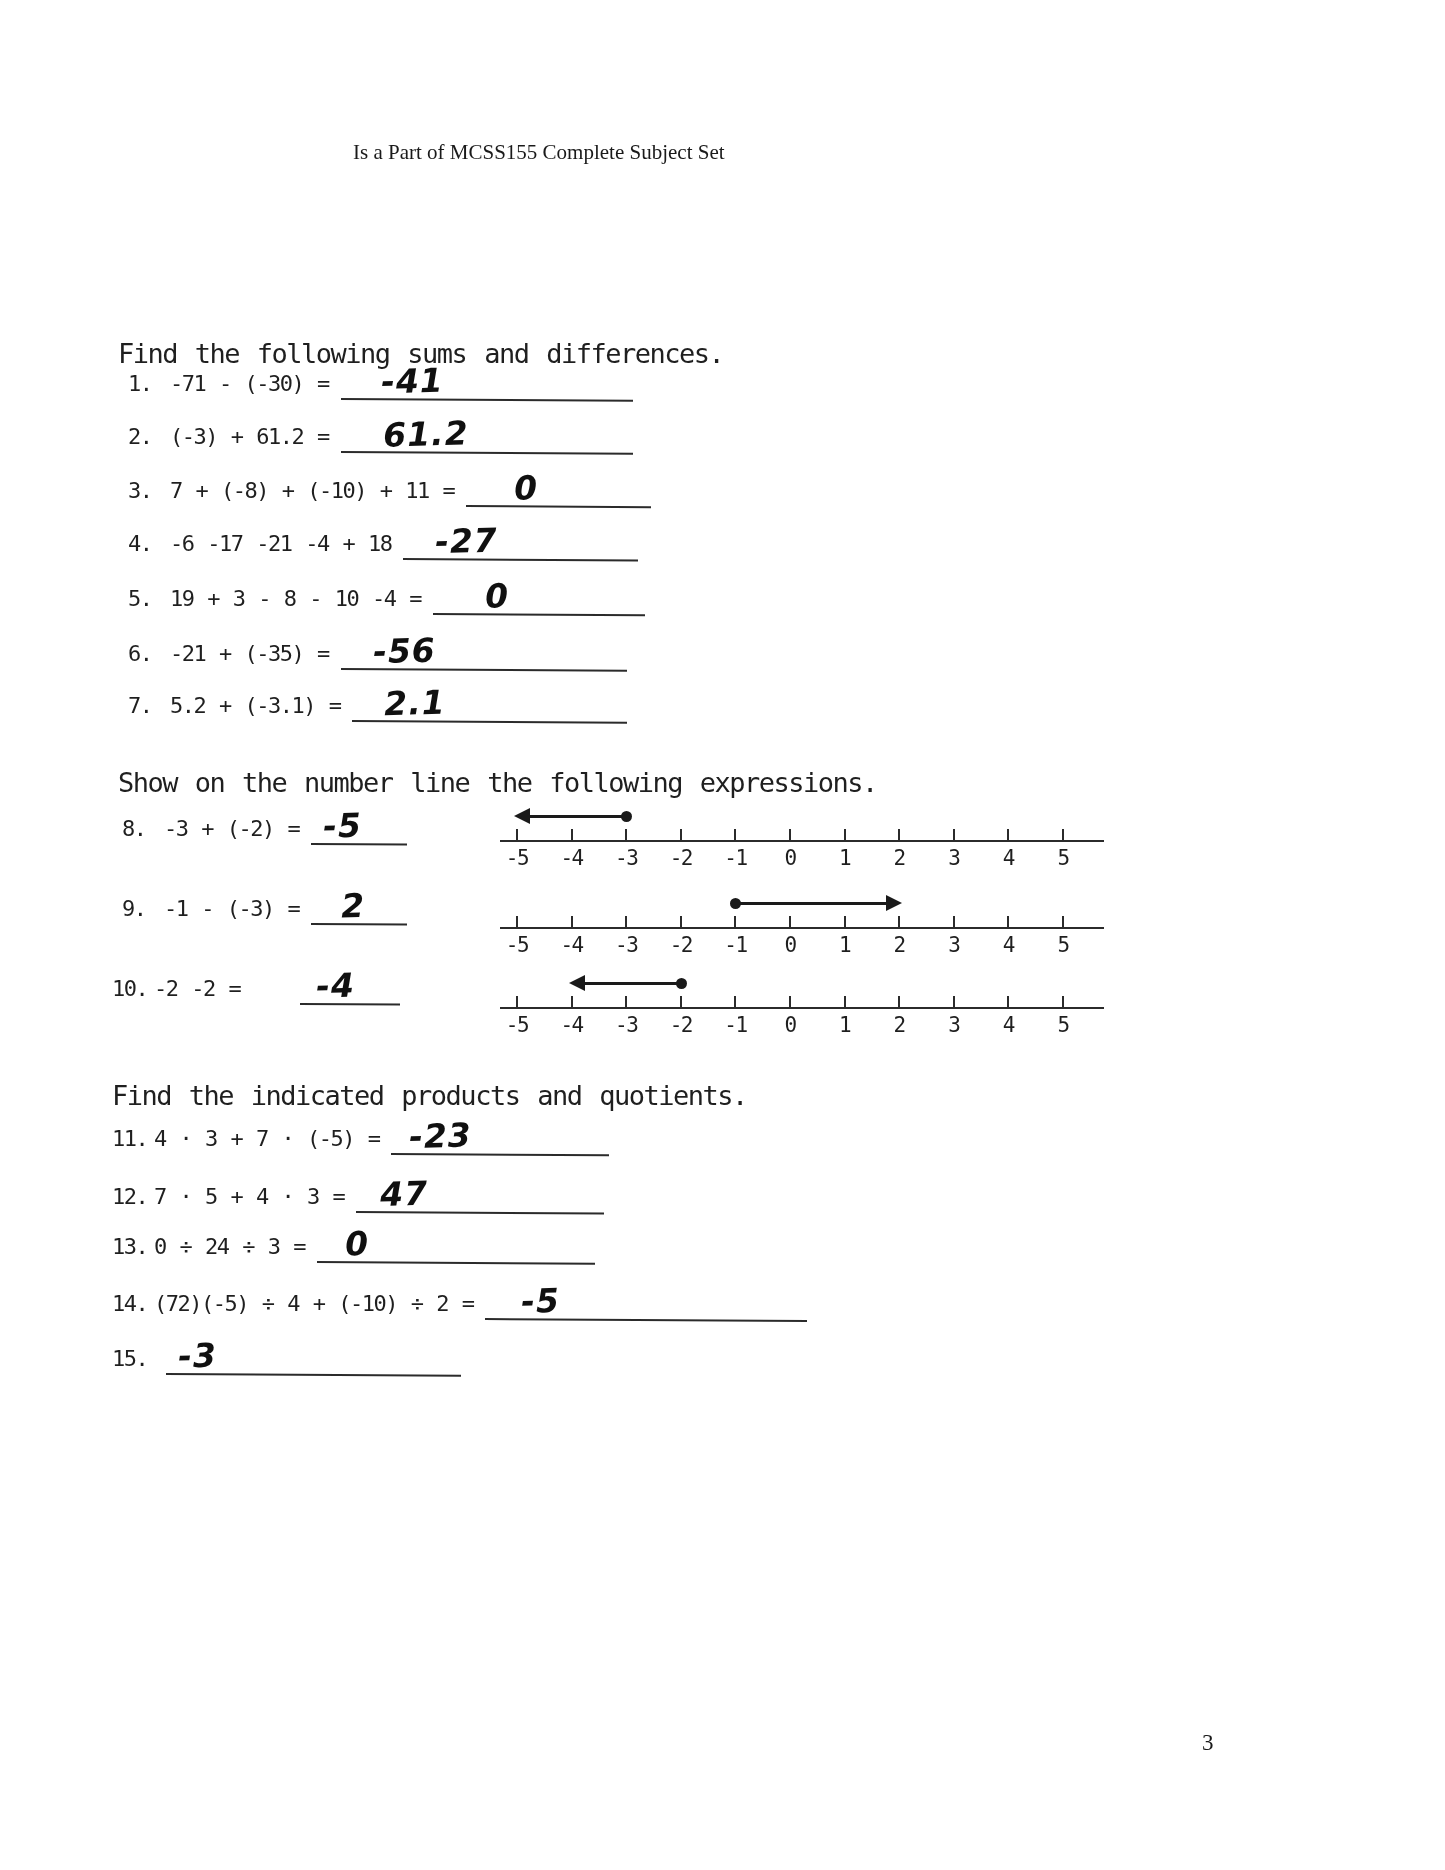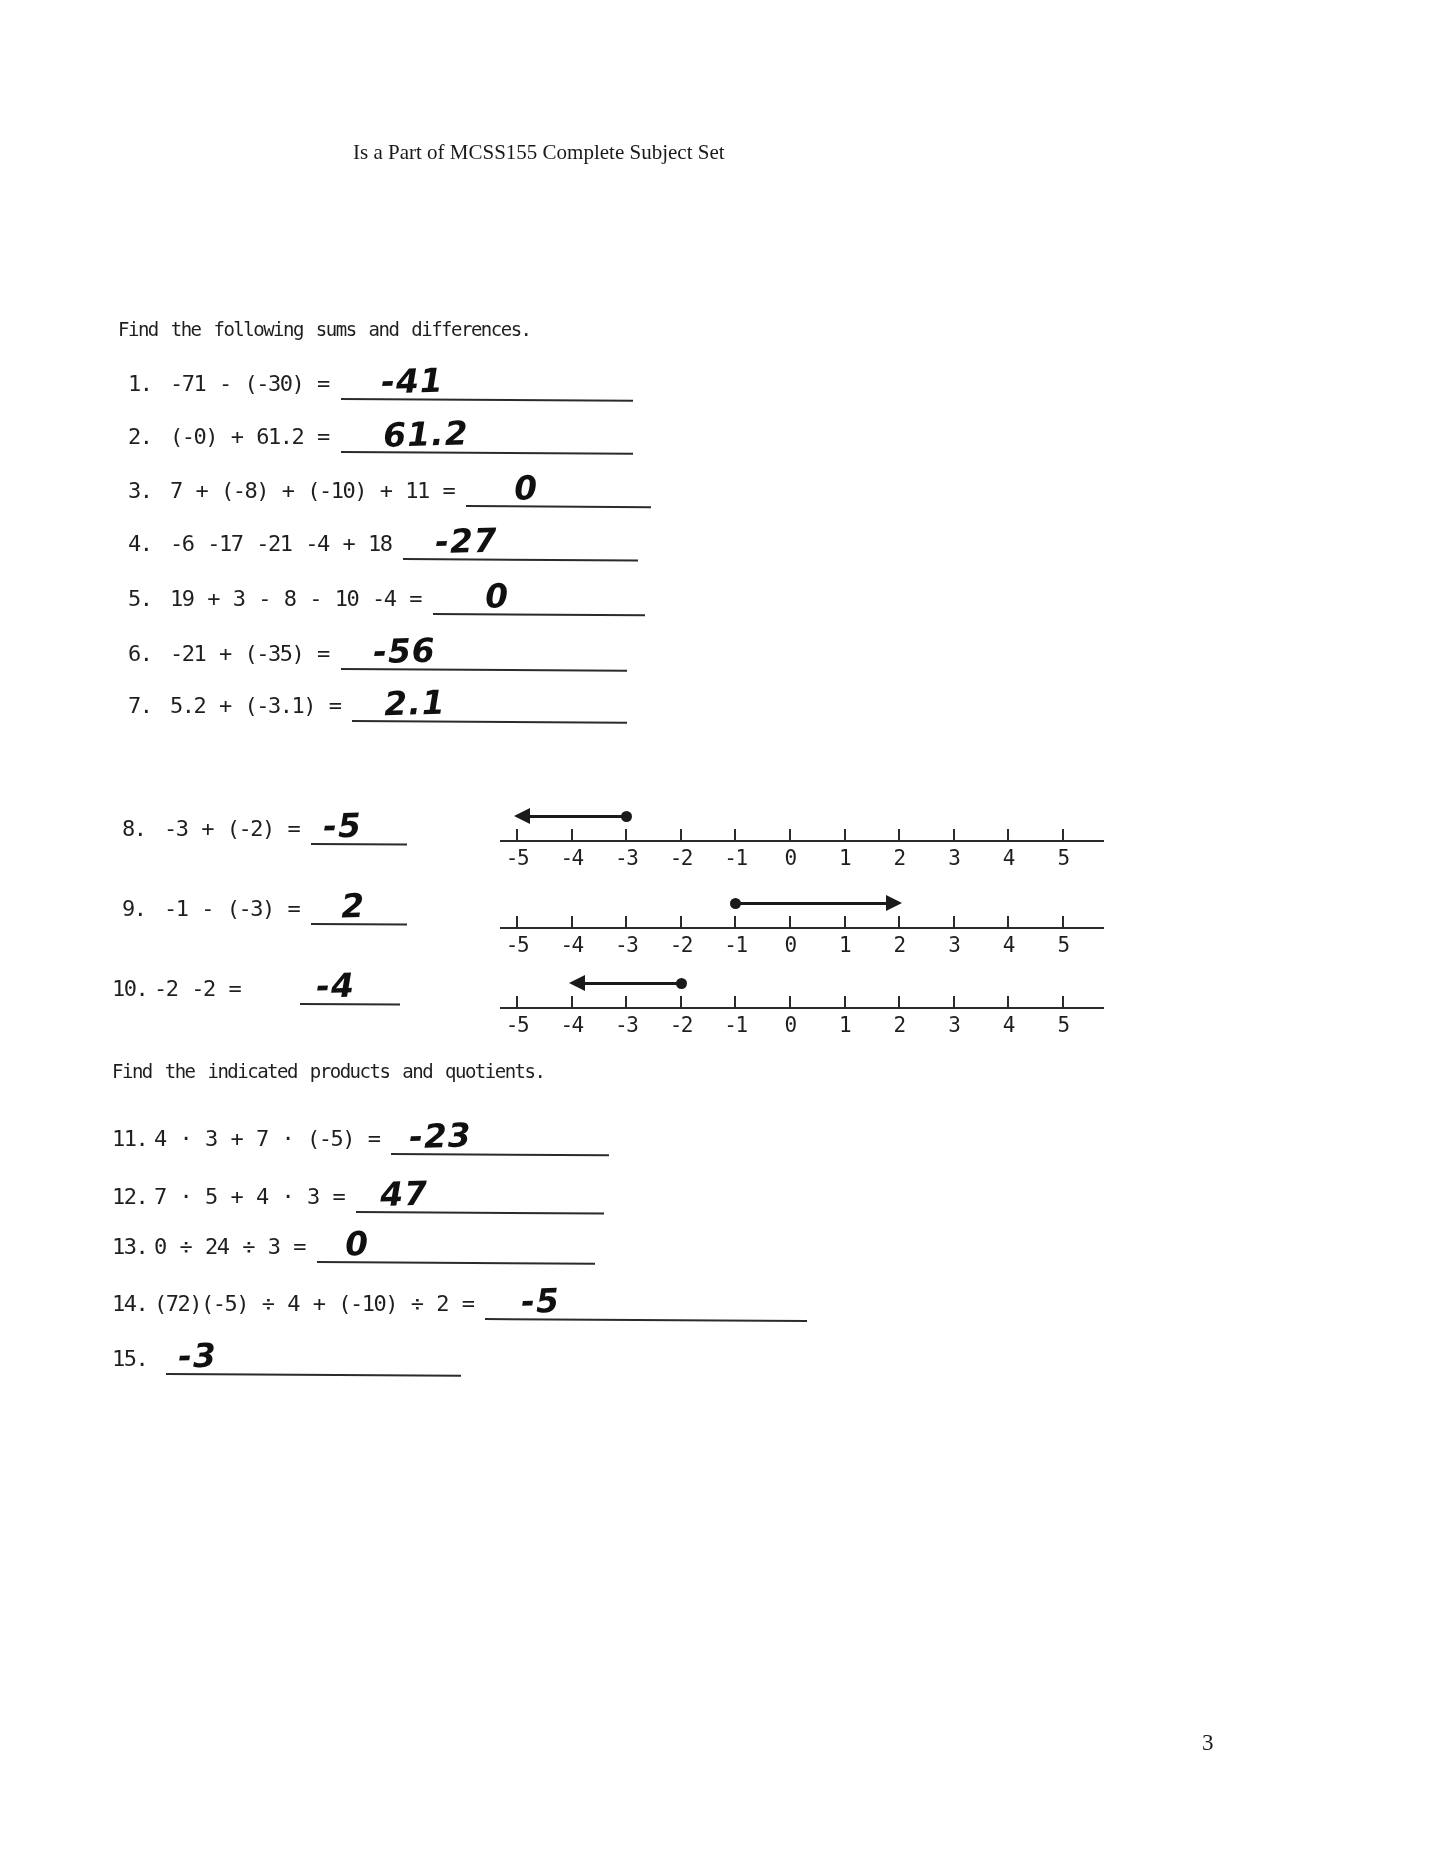--- a/index.html
+++ b/index.html
@@ -10,22 +10,22 @@
   .doc-title{
     position:absolute;left:352px;top:100px;
     font-family:"Liberation Serif",serif;font-weight:bold;font-size:35px;
     letter-spacing:1px;color:#141414;white-space:nowrap;
   }
   .doc-subtitle{
     position:absolute;left:353px;top:140px;
     font-family:"Liberation Serif",serif;font-size:21px;color:#1a1a1a;white-space:nowrap;
   }
   .sec-head{
-    position:absolute;font-size:19px;letter-spacing:-1.5px;word-spacing:3px;
-    color:#1f1f1f;white-space:nowrap;
+    position:absolute;font-size:27px;letter-spacing:-1.5px;word-spacing:3px;
+    color:#1f1f1f;white-space:nowrap;margin-top:20px;
   }
   .qrow{
     position:absolute;display:flex;align-items:flex-end;height:36px;white-space:nowrap;
   }
   .qnum{
     display:inline-block;width:42px;font-size:22px;letter-spacing:-1.5px;
     color:#1f1f1f;line-height:32px;
   }
   .qtext{
     display:inline-block;font-size:22px;letter-spacing:-1.5px;word-spacing:2px;
@@ -77,21 +77,21 @@
   <div class="qrow" style="left:128px;top:364px">
     <span class="qnum">1.</span>
     <span class="qtext">-71 - (-30) =</span>
     <span class="ansline" style="width:292px">
         <span class="hand" style="left:40px">-41</span>
       </span>
   </div>
 
   <div class="qrow" style="left:128px;top:417px">
     <span class="qnum">2.</span>
-    <span class="qtext">(-0) + 61.2 =</span>
+    <span class="qtext">(-3) + 61.2 =</span>
     <span class="ansline" style="width:292px">
         <span class="hand" style="left:42px">61.2</span>
       </span>
   </div>
 
   <div class="qrow" style="left:128px;top:471px">
     <span class="qnum">3.</span>
     <span class="qtext">7 + (-8) + (-10) + 11 =</span>
     <span class="ansline" style="width:185px">
         <span class="hand" style="left:48px">0</span>
@@ -123,20 +123,21 @@
   </div>
 
   <div class="qrow" style="left:128px;top:686px">
     <span class="qnum">7.</span>
     <span class="qtext">5.2 + (-3.1) =</span>
     <span class="ansline" style="width:275px">
         <span class="hand" style="left:32px">2.1</span>
       </span>
   </div>
 
+  <div class="sec-head" style="left:118px;top:747px">Show on the number line the following expressions.</div>
 
   <div class="qrow" style="left:122px;top:809px">
     <span class="qnum">8.</span>
     <span class="qtext">-3 + (-2) =</span>
     <span class="ansline" style="width:96px">
         <span class="hand" style="left:12px">-5</span>
       </span>
   </div>
   <div class="numberline" style="left:500px;top:806px">
       <div class="nl-axis"></div>

